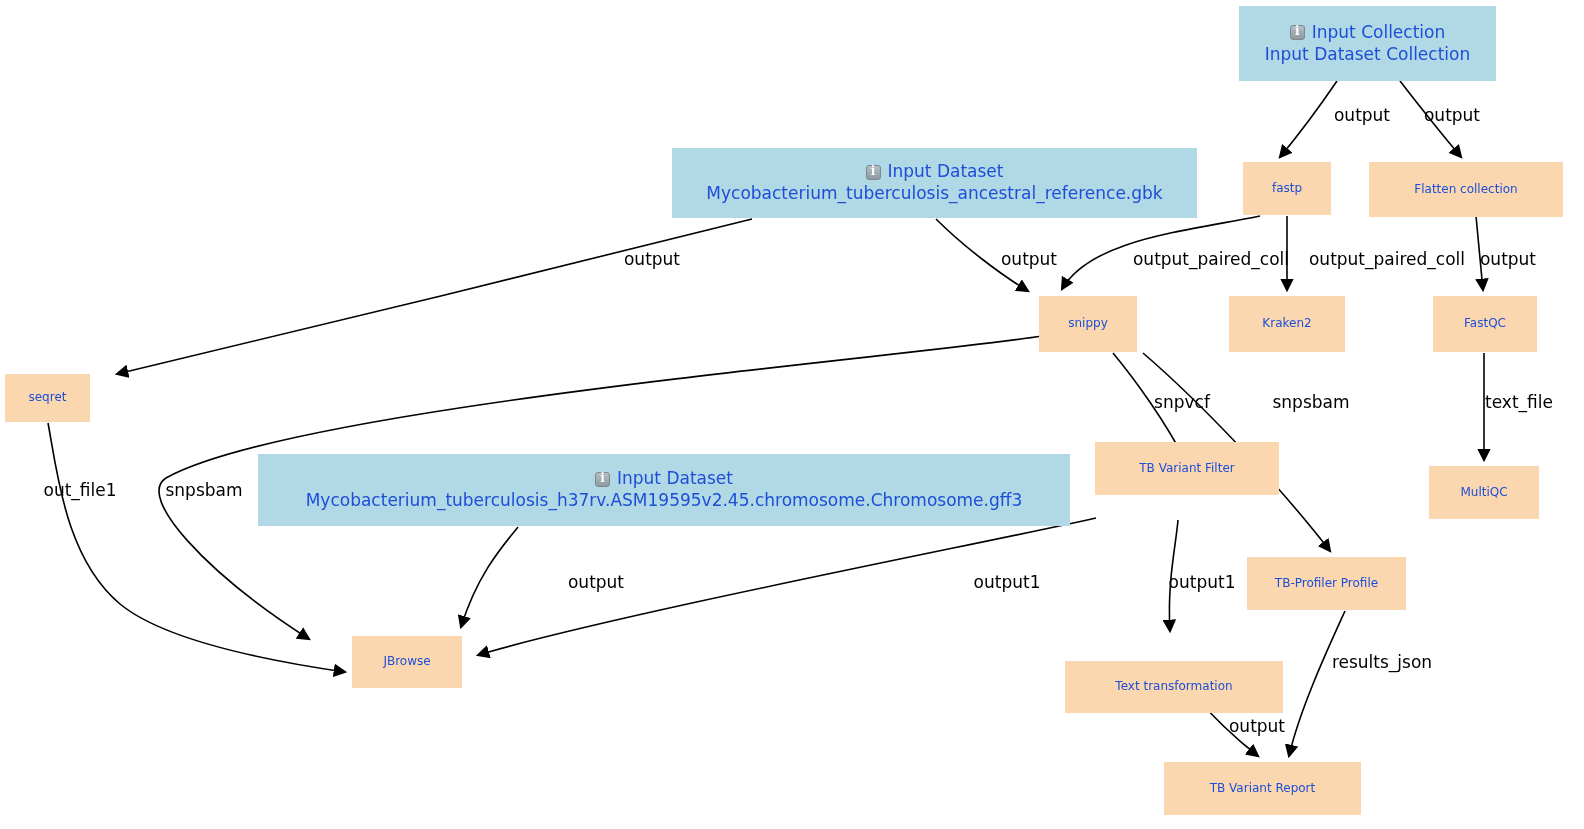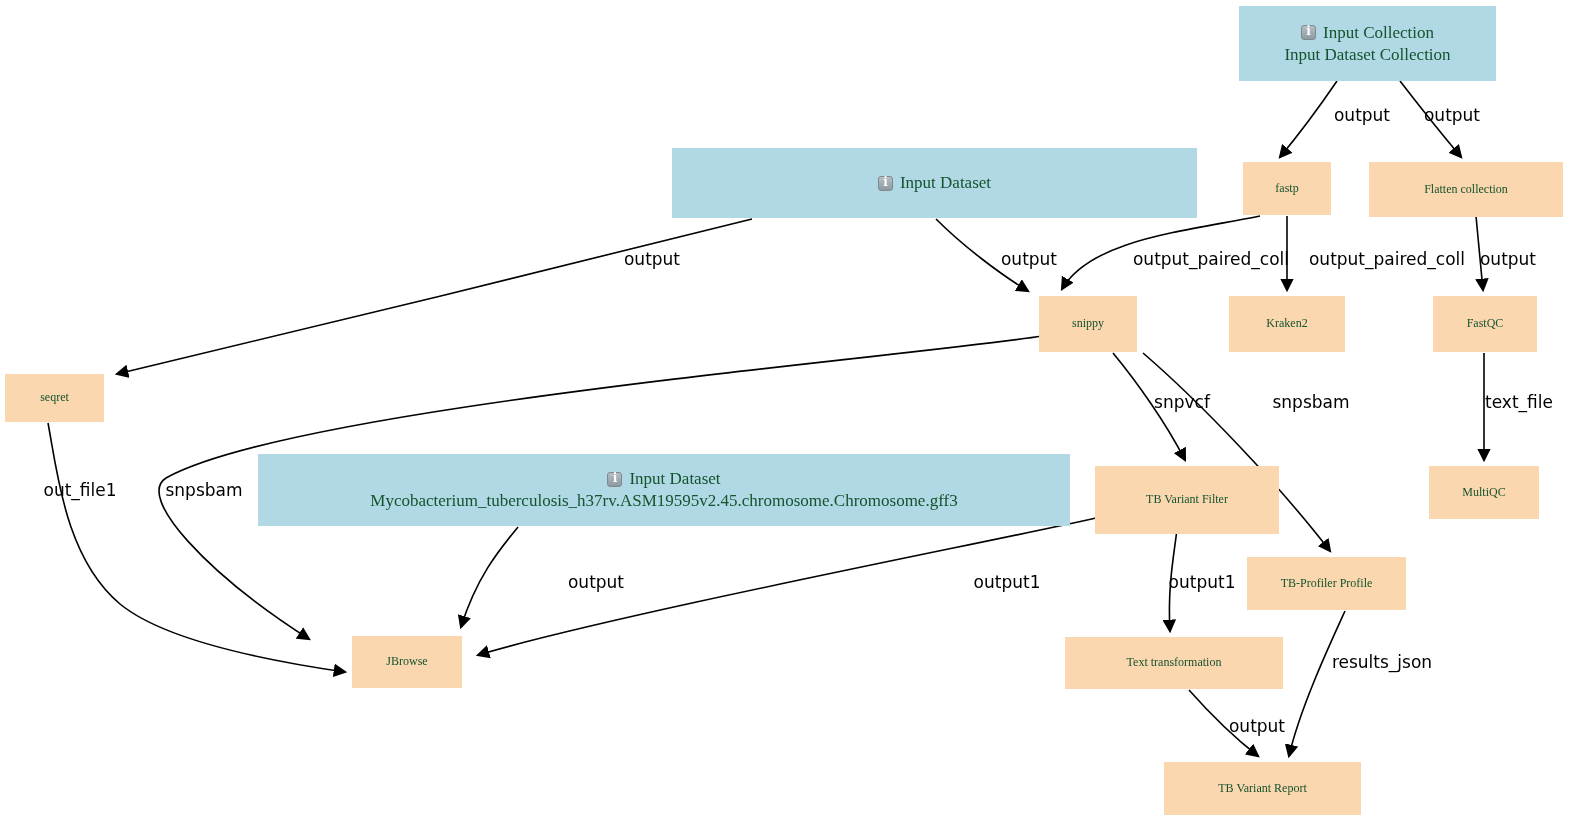--- a/index.html
+++ b/index.html
@@ -25,25 +25,24 @@
     width: 1584px;
     height: 829px;
   }
   .node-box {
     position: absolute;
     box-sizing: border-box;
     display: flex;
     align-items: center;
     justify-content: center;
     text-align: center;
-    color: #14532d;
+    color: #1d4ed8;
     line-height: 1.28;
     white-space: nowrap;
     letter-spacing: 0px;
-    font-family: Liberation Serif, serif;
   }
   .node-tool {
     background: #fbd7b0;
     font-size: 12px;
   }
   .node-input {
     background: #b1d9e5;
     font-size: 17px;
     flex-direction: column;
   }
@@ -128,20 +127,21 @@
           <span class="info-icon"></span>
           <span>Input Collection</span>
         </div>
         <div>Input Dataset Collection</div>
       </div>
       <div class="node-box node-input" style="left: 672px; top: 148px; width: 525px; height: 70px;">
         <div class="line1">
           <span class="info-icon"></span>
           <span>Input Dataset</span>
         </div>
+        <div>Mycobacterium_tuberculosis_ancestral_reference.gbk</div>
       </div>
       <div class="node-box node-input" style="left: 258px; top: 454px; width: 812px; height: 72px;">
         <div class="line1">
           <span class="info-icon"></span>
           <span>Input Dataset</span>
         </div>
         <div>Mycobacterium_tuberculosis_h37rv.ASM19595v2.45.chromosome.Chromosome.gff3</div>
       </div>
       <div class="node-box node-tool" style="left: 1243px; top: 162px; width: 88px; height: 53px;">
         <span>fastp</span>
@@ -151,36 +151,36 @@
       </div>
       <div class="node-box node-tool" style="left: 1039px; top: 296px; width: 98px; height: 56px;">
         <span>snippy</span>
       </div>
       <div class="node-box node-tool" style="left: 1229px; top: 296px; width: 116px; height: 56px;">
         <span>Kraken2</span>
       </div>
       <div class="node-box node-tool" style="left: 1433px; top: 296px; width: 104px; height: 56px;">
         <span>FastQC</span>
       </div>
-      <div class="node-box node-tool" style="left: 5px; top: 374px; width: 99px; height: 48px; text-align: center;">
+      <div class="node-box node-tool" style="left: 5px; top: 374px; width: 85px; height: 48px; text-align: center;">
         <span>seqret</span>
       </div>
-      <div class="node-box node-tool" style="left: 1095px; top: 466px; width: 184px; height: 68px; text-align: right;">
+      <div class="node-box node-tool" style="left: 1095px; top: 442px; width: 184px; height: 53px; text-align: right;">
         <span>TB Variant Filter</span>
       </div>
       <div class="node-box node-tool" style="left: 1429px; top: 466px; width: 110px; height: 53px;">
         <span>MultiQC</span>
       </div>
       <div class="node-box node-tool" style="left: 1247px; top: 557px; width: 159px; height: 53px;">
         <span>TB-Profiler Profile</span>
       </div>
       <div class="node-box node-tool" style="left: 352px; top: 636px; width: 110px; height: 52px;">
         <span>JBrowse</span>
       </div>
-      <div class="node-box node-tool" style="left: 1065px; top: 637px; width: 218px; height: 52px; justify-content: center;">
+      <div class="node-box node-tool" style="left: 1065px; top: 661px; width: 218px; height: 52px; justify-content: center;">
         <span>Text transformation</span>
       </div>
       <div class="node-box node-tool" style="left: 1164px; top: 762px; width: 197px; height: 53px;">
         <span>TB Variant Report</span>
       </div>
     </div>
   <div id="labels-group">
       <div class="edge-label" style="left: 1362px; top: 115px;">output</div>
       <div class="edge-label" style="left: 1452px; top: 115px;">output</div>
       <div class="edge-label" style="left: 652px; top: 259px;">output</div>

